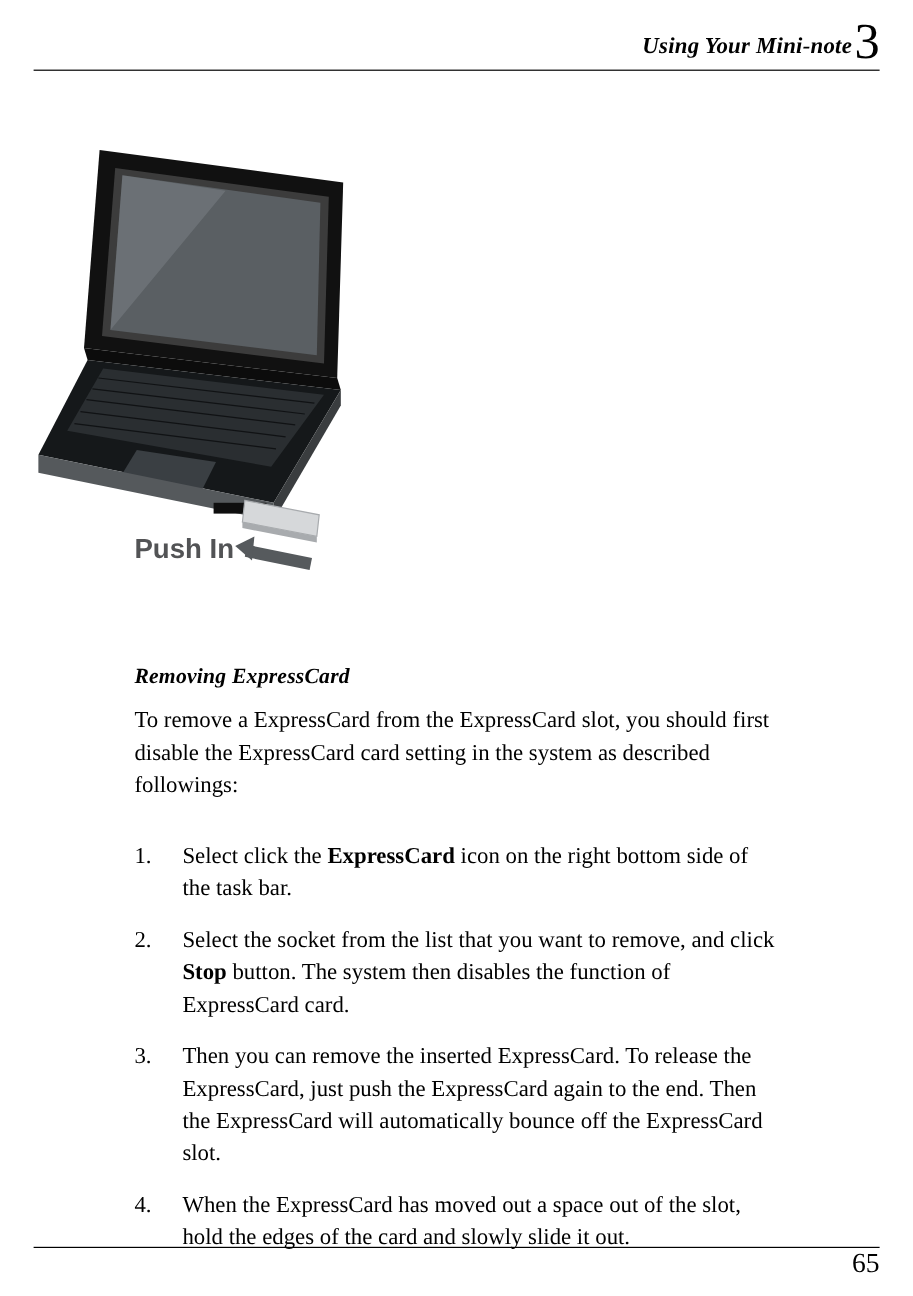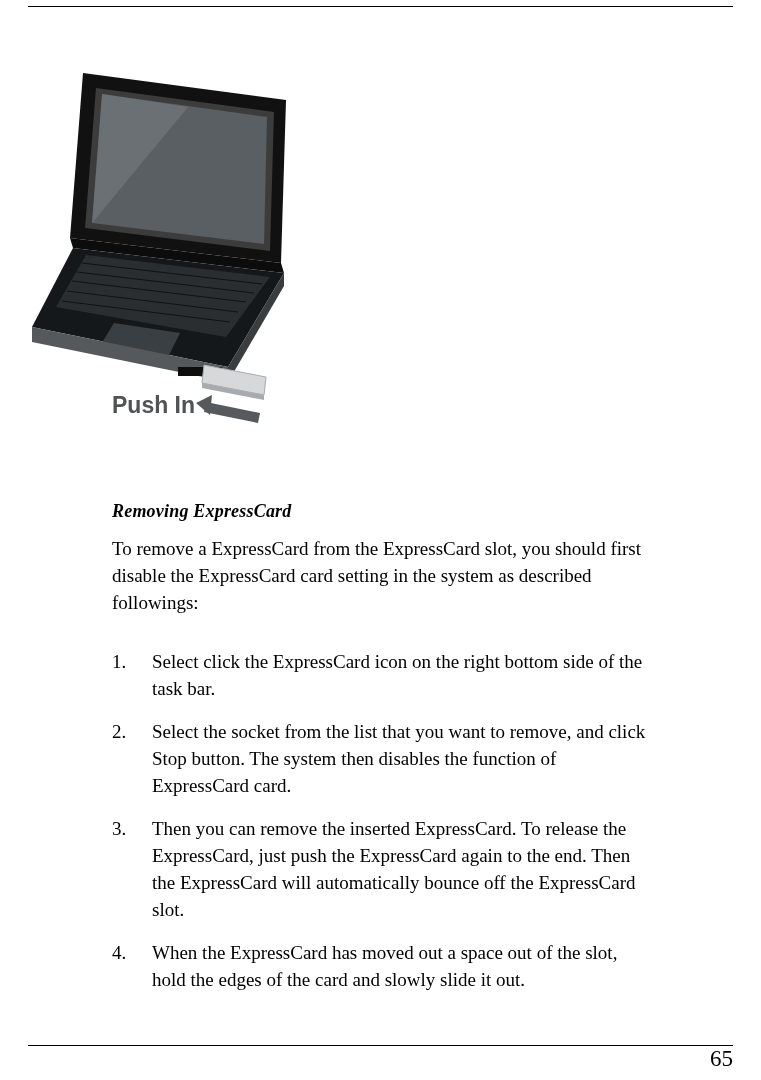--- a/index.html
+++ b/index.html
@@ -10,29 +10,33 @@
   .header-chapter { font-family: "Times New Roman", serif; font-size: 42px; font-weight: normal; line-height: 1; margin-left: 2px; position: relative; top: 4px; }
   .rule-top { border: none; border-top: 1.5px solid #000; margin-top: 6px; }
   .figure { display: flex; justify-content: flex-start; margin-top: 58px; margin-bottom: 36px; }
   .figure svg { display: block; }
   .content { padding: 0 84px 0 84px; }
   .section-heading { font-family: "Times New Roman", serif; font-weight: bold; font-style: italic; font-size: 18px; margin-bottom: 14px; letter-spacing: 0.2px; }
   .para { font-size: 19px; line-height: 1.42; margin-bottom: 32px; }
   ol.steps { list-style: none; counter-reset: step; padding: 0; }
   ol.steps li { counter-increment: step; font-size: 19px; line-height: 1.42; margin-bottom: 16px; padding-left: 40px; position: relative; }
   ol.steps li::before { content: counter(step) "."; position: absolute; left: 0; top: 0; }
-  .bold { font-weight: normal; }
+  .bold { font-weight: bold; }
   .rule-bottom { border: none; border-top: 1px solid #000; position: absolute; left: 28px; right: 28px; bottom: 40px; }
   .page-number { position: absolute; right: 28px; bottom: 14px; font-size: 23px; font-family: "Times New Roman", serif; }
 </style>
 </head>
 <body>
 
 <div class="page">
 
+  <div class="header">
+    <span class="header-title">Using Your Mini-note</span>
+    <span class="header-chapter">3</span>
+  </div>
   <hr class="rule-top">
 
   <div class="figure">
     <svg width="290" height="400" viewBox="0 0 290 400">
 
       <g>
         <polygon points="55,8 258,35 253,198 42,173" fill="#111"></polygon>
         <polygon points="68,23 246,47 242,186 57,163" fill="#3c3c3c"></polygon>
         <polygon points="74,29 239,52 236,179 64,158" fill="#5a5f63"></polygon>
 

